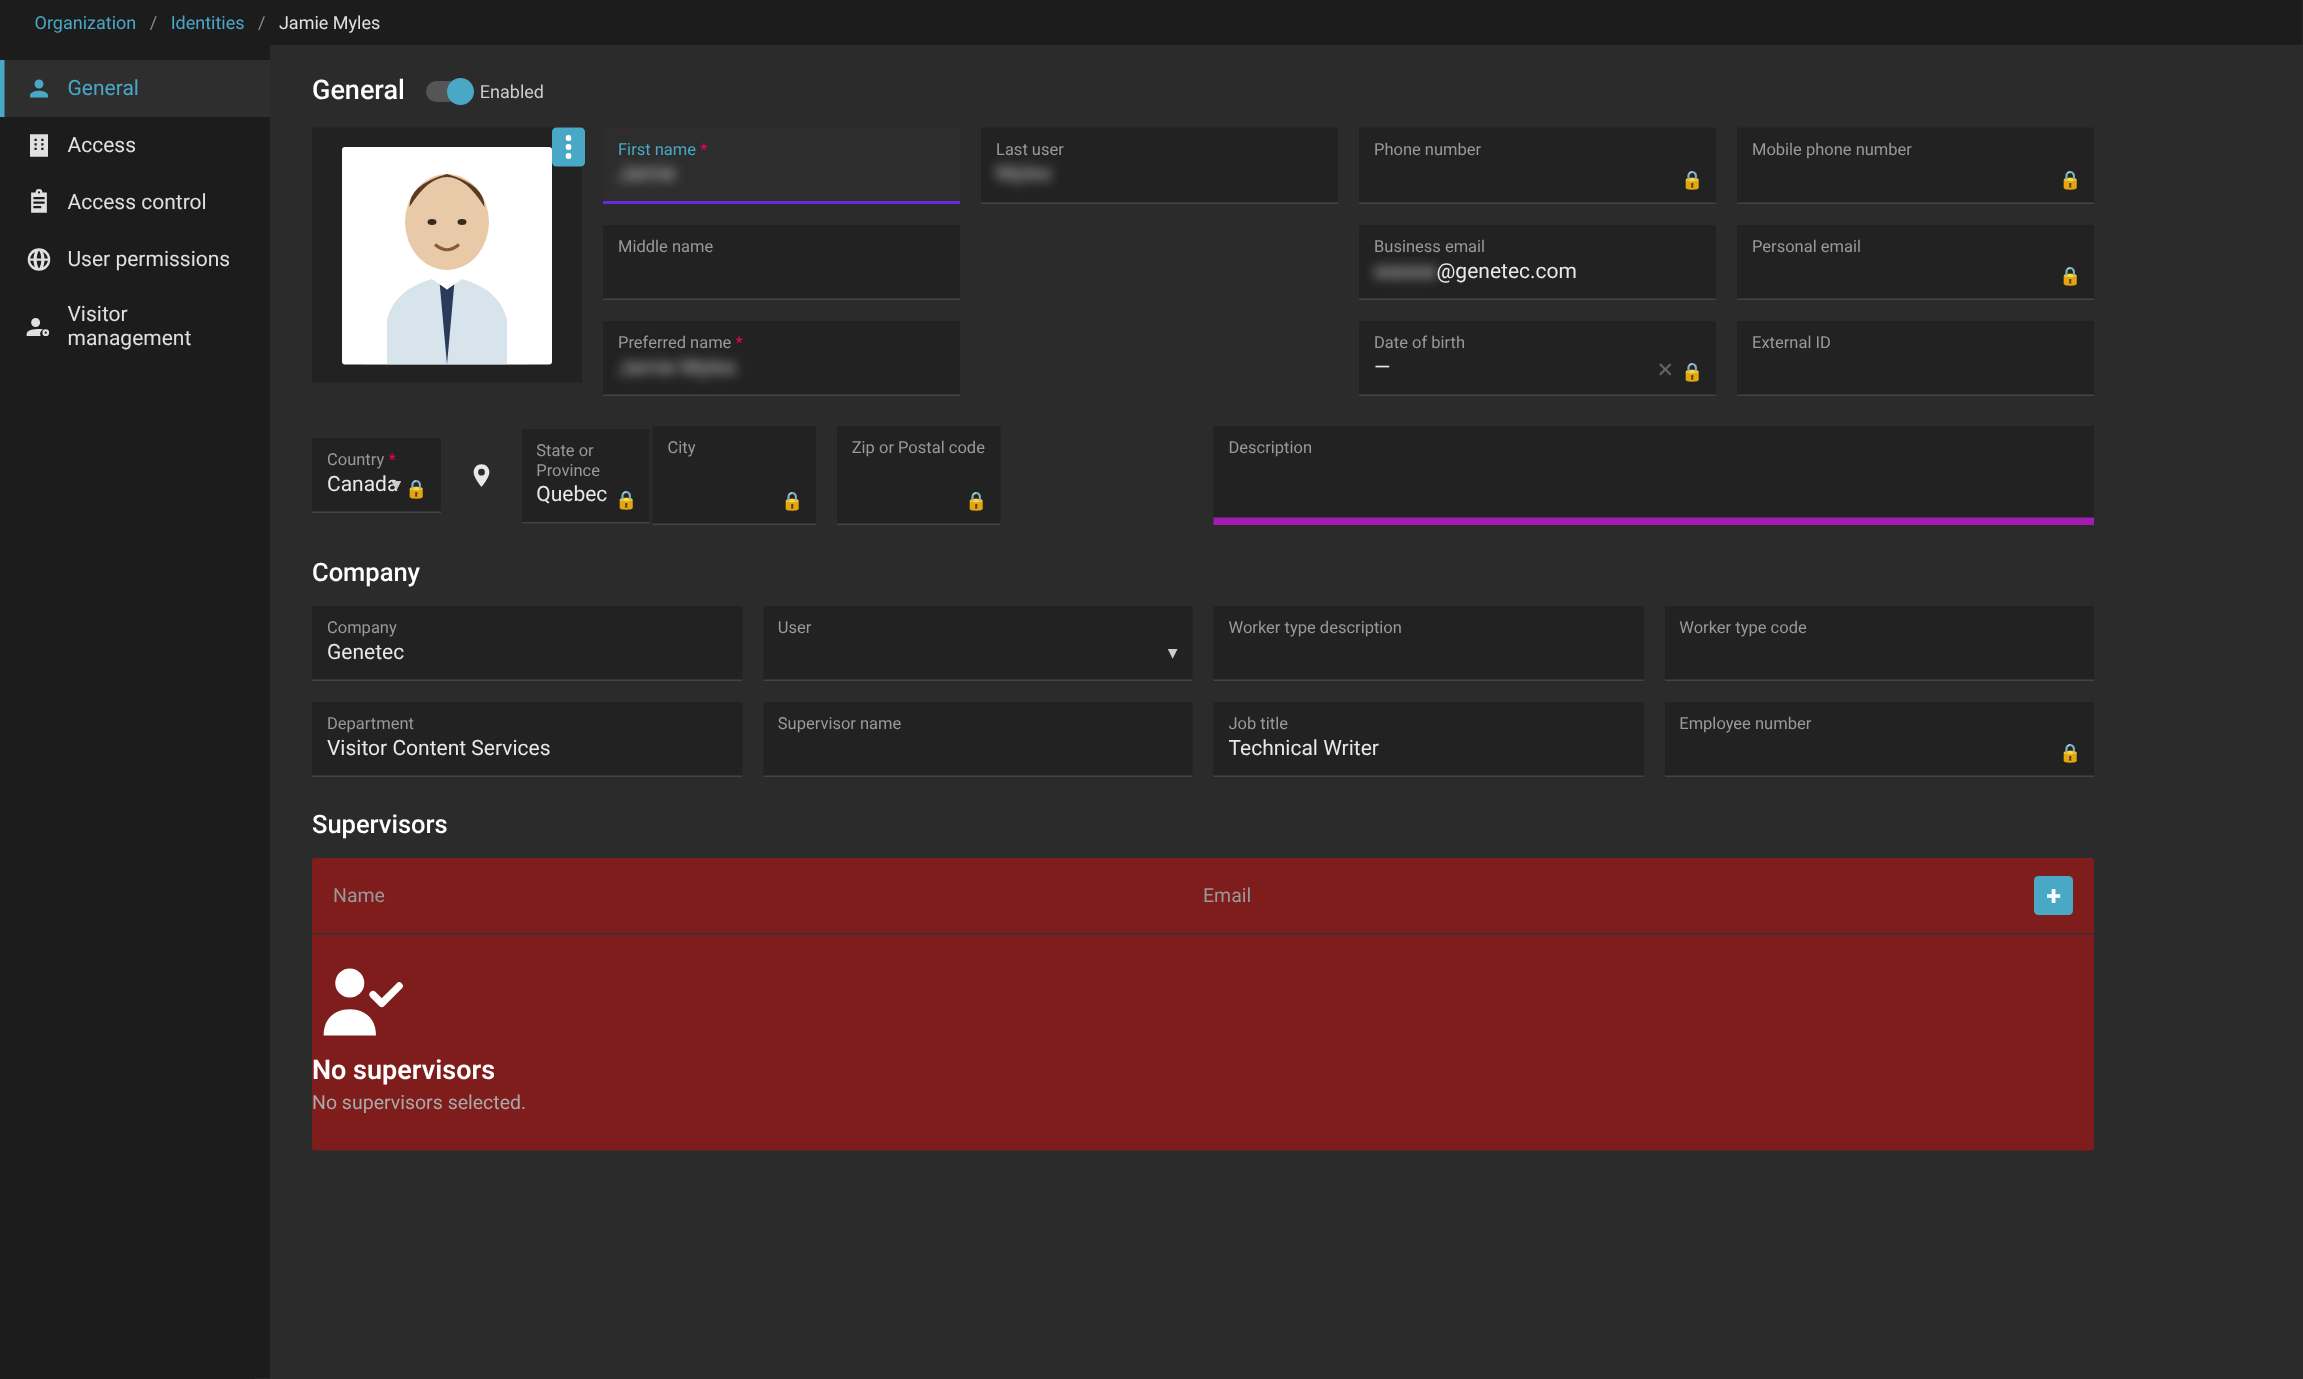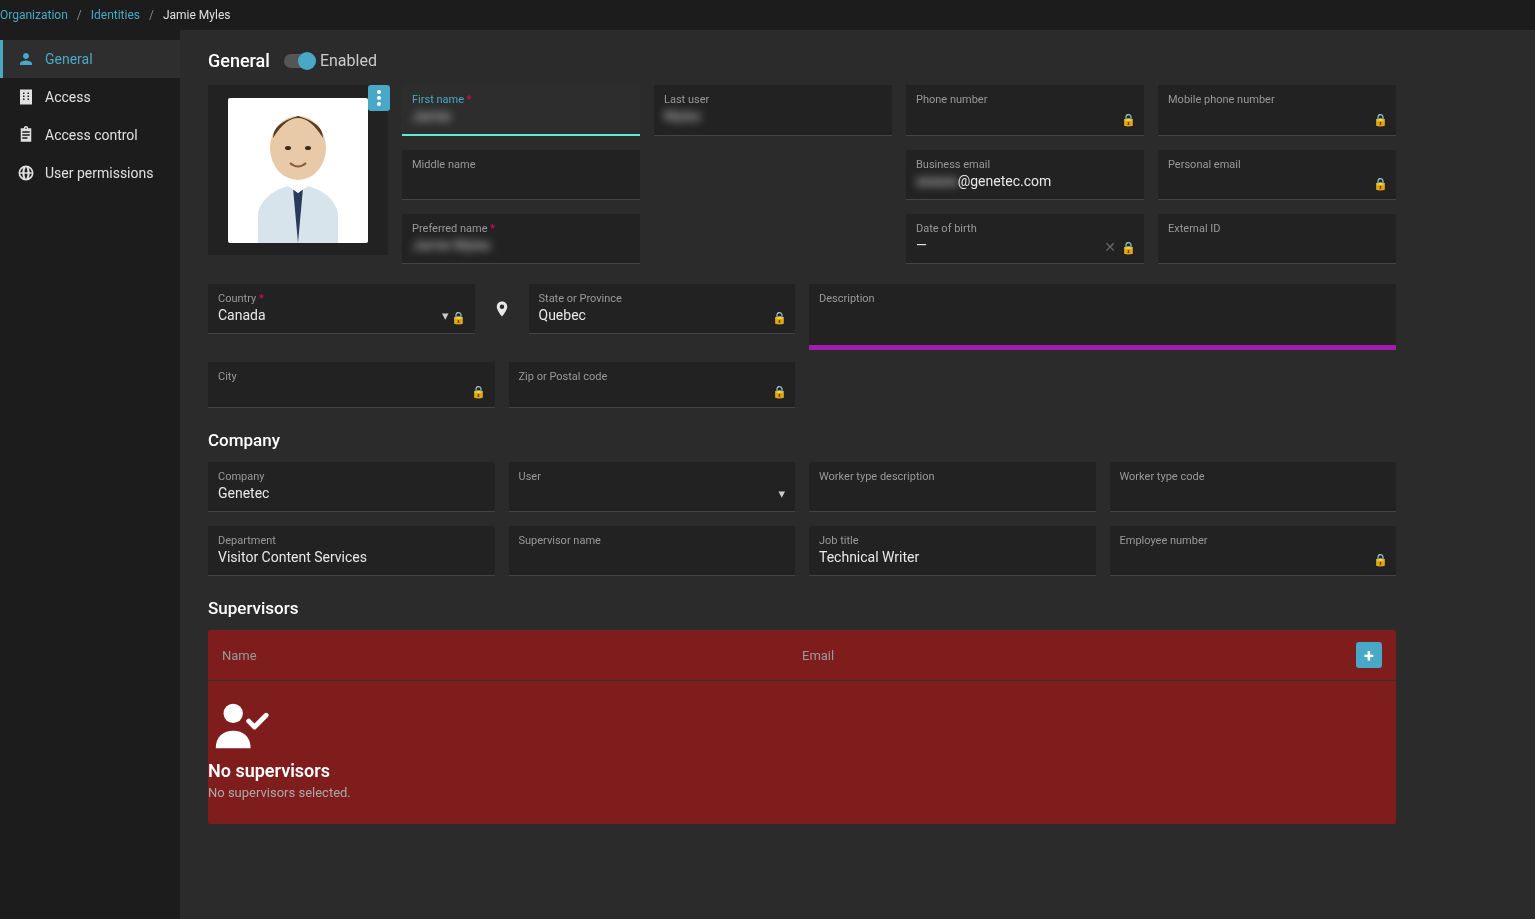--- a/index.html
+++ b/index.html
@@ -8,21 +8,21 @@
     background: #2b2b2b;
     color: #e0e0e0;
     font-size: 13px;
     overflow-x: hidden;
   }
   a { text-decoration: none; }
 
   
   .breadcrumb {
     background: #1c1c1c;
-    padding: 8px 0;
+    padding: 8px 23px;
     font-size: 12px;
     color: #aaa;
   }
   .breadcrumb a { color: #4aa8c7; }
   .breadcrumb .sep { margin: 0 6px; color: #888; }
   .breadcrumb .current { color: #e0e0e0; }
 
   .layout { display: flex; }
 
   
@@ -58,21 +58,21 @@
   }
   .section-head {
     display: flex;
     align-items: center;
     gap: 14px;
     margin-bottom: 14px;
   }
   .section-head h2 { font-size: 18px; font-weight: 500; color: #fff; }
 
   .toggle {
-    display: inline-flex; align-items: center; gap: 6px; font-size: 16px; color: #ccc;
+    display: inline-flex; align-items: center; gap: 6px; font-size: 12px; color: #ccc;
   }
   .toggle-track {
     width: 30px; height: 14px; background: #555; border-radius: 7px; position: relative;
   }
   .toggle-track::after {
     content: ""; position: absolute; right: -2px; top: -2px;
     width: 18px; height: 18px; background: #4aa8c7; border-radius: 50%;
   }
 
   
@@ -92,31 +92,31 @@
     display: flex; align-items: center; justify-content: center; color: #fff;
     font-weight: bold; cursor: pointer;
   }
   .photo-menu svg { width: 4px; height: 16px; fill: #fff; }
 
   .fields-col { flex: 1; display: flex; flex-direction: column; gap: 14px; }
   .row4 { display: grid; grid-template-columns: repeat(4, 1fr); gap: 14px; }
   .row-company { display: grid; grid-template-columns: repeat(4, 1fr); gap: 14px; margin-bottom: 14px; }
 
   .addr-row { display: flex; gap: 14px; margin-bottom: 14px; }
-  .addr-left { flex: 1; display: flex; flex-direction: column; gap: 28px; }
+  .addr-left { flex: 1; display: flex; gap: 2px; }
   .addr-top { display: flex; gap: 14px; align-items: center; }
   .addr-bottom { display: grid; grid-template-columns: 1fr 1fr; gap: 14px; }
   .addr-right { flex: 1; }
 
   .field {
     background: #222; padding: 8px 10px 10px 10px; position: relative;
     border-bottom: 1px solid #444;
     min-height: 46px;
   }
-  .field.active { border-bottom: 2px solid #5eead4; background: #2d2d2d; }
+  .field.active { border-bottom: 2px solid #6d28d9; background: #2d2d2d; }
   .field-label { font-size: 11px; color: #999; display: block; margin-bottom: 2px; }
   .field.active .field-label { color: #4aa8c7; }
   .req { color: #e06; }
   .field-value { font-size: 14px; color: #e8e8e8; }
   .field-value.blur { filter: blur(4px); color: #ccc; user-select: none; }
   .field .lock {
     position: absolute; right: 8px; bottom: 8px; color: #666; font-size: 12px;
   }
   .field .clear {
     position: absolute; right: 28px; bottom: 8px; color: #666; font-size: 14px;
@@ -189,20 +189,26 @@
       <svg viewBox="0 0 24 24">
           <path d="M19 3h-4a3 3 0 00-6 0H5v18h14V3zm-7-1a1 1 0 110 2 1 1 0 010-2zM7 7h10v2H7V7zm0 4h10v2H7v-2zm0 4h7v2H7v-2z"></path>
         </svg>
       <span>Access control</span>
     </div>
     <div class="side-item">
       <svg viewBox="0 0 24 24">
           <path d="M12 2a10 10 0 100 20 10 10 0 000-20zm7.9 9h-3a16 16 0 00-1.3-5.6A8 8 0 0119.9 11zM12 4c.9 1.3 1.8 3.6 2 7h-4c.2-3.4 1.1-5.7 2-7zM8.4 5.4A16 16 0 007.1 11h-3a8 8 0 014.3-5.6zM4.1 13h3c.2 2.2.6 4.1 1.3 5.6A8 8 0 014.1 13zM12 20c-.9-1.3-1.8-3.6-2-7h4c-.2 3.4-1.1 5.7-2 7zm3.6-1.4c.7-1.5 1.1-3.4 1.3-5.6h3a8 8 0 01-4.3 5.6z"></path>
         </svg>
       <span>User permissions</span>
+    </div>
+    <div class="side-item">
+      <svg viewBox="0 0 24 24">
+          <path d="M9 12c2.2 0 4-1.8 4-4S11.2 4 9 4 5 5.8 5 8s1.8 4 4 4zm0 2c-2.7 0-8 1.3-8 4v2h12.5a5 5 0 01-.5-2c0-1.7 1.1-3 2.6-3.6C13.4 13.5 10.8 14 9 14zm9 0a3 3 0 100 6 3 3 0 000-6zm0 2a1 1 0 110 2 1 1 0 010-2z"></path>
+        </svg>
+      <span>Visitor management</span>
     </div>
   </nav>
 
   <div class="main">
 
     <div class="section-head">
       <h2>General</h2>
       <div class="toggle">
         <span class="toggle-track"></span>
         <span>Enabled</span>

